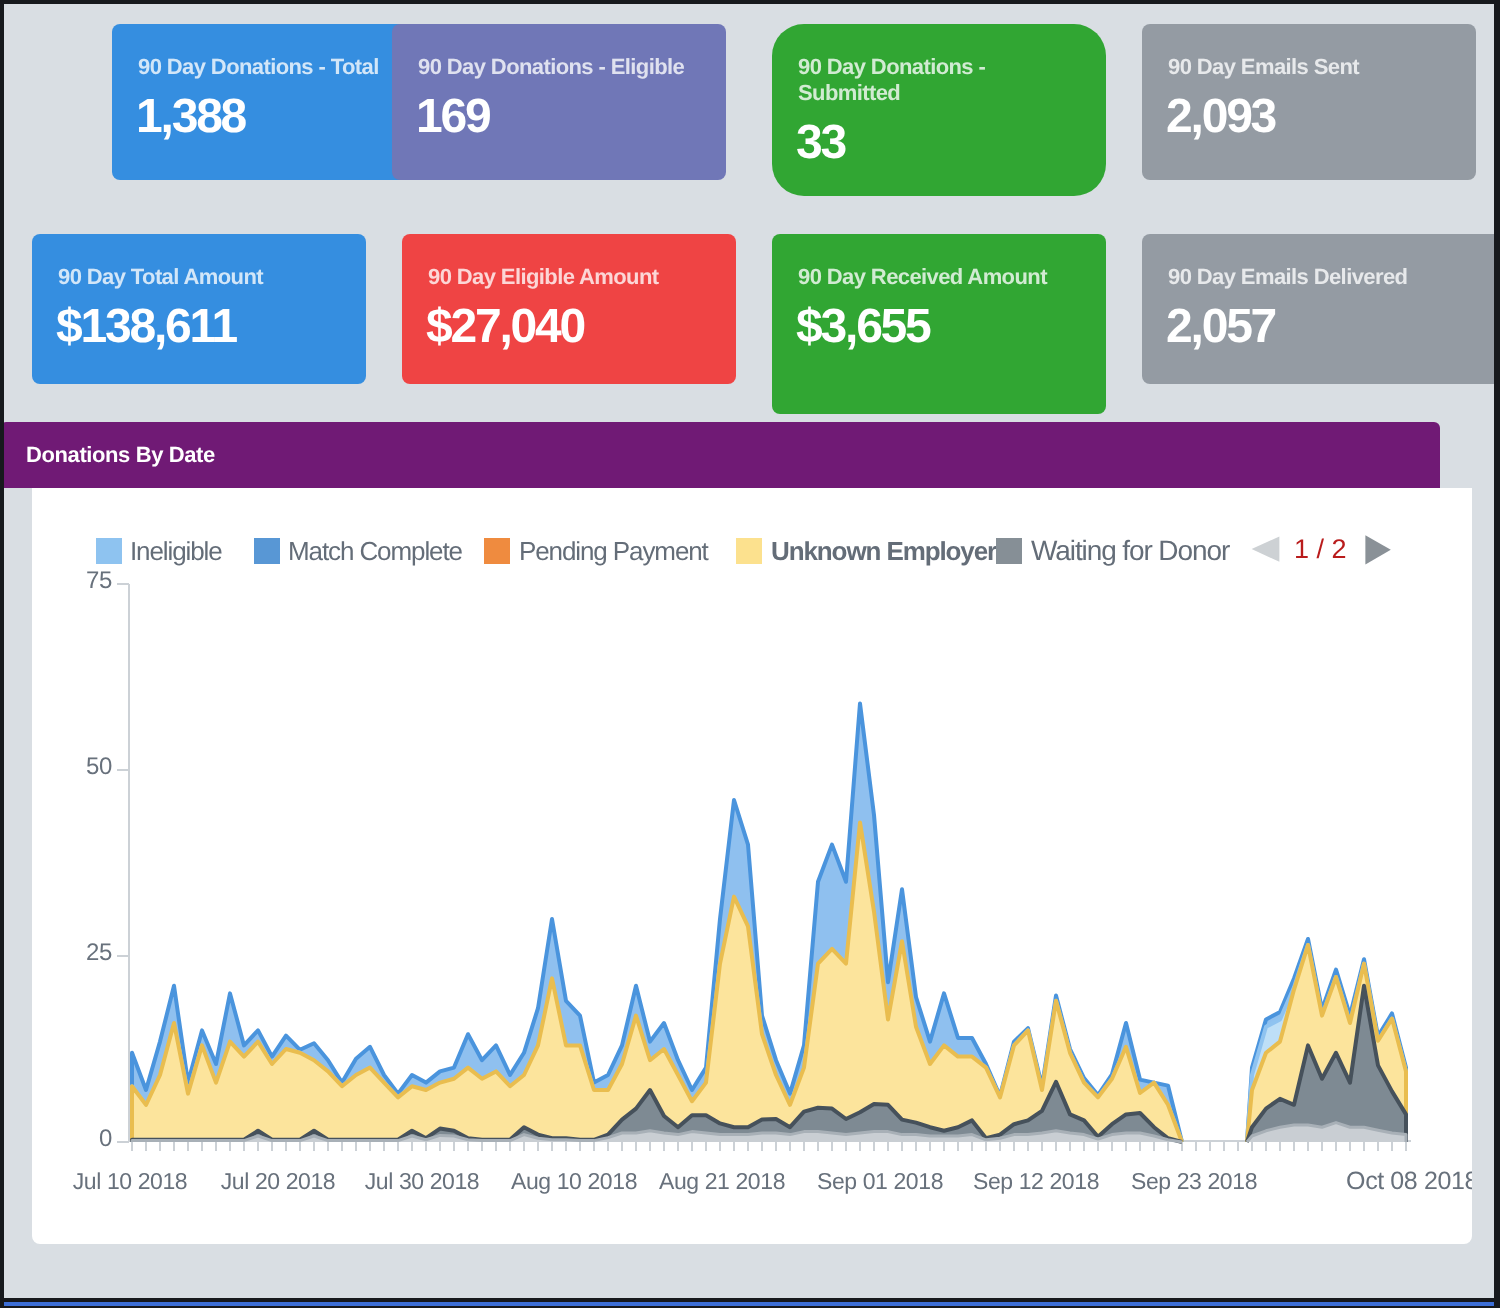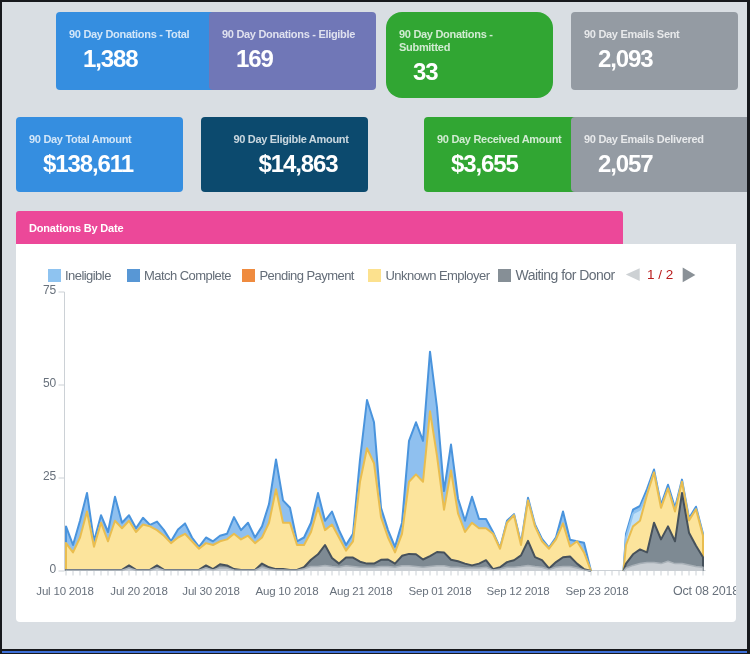--- a/index.html
+++ b/index.html
@@ -1,53 +1,53 @@
 <!DOCTYPE html>
 <html><head><meta charset="utf-8"><style>
 *{margin:0;padding:0;box-sizing:border-box}
 body{font-family:"Liberation Sans",sans-serif;}
 #page{position:relative;width:750px;height:654px;background:#d9dee3;overflow:hidden;}
 .ct{padding:16px 0 0 13px;font-size:11px;font-weight:bold;color:rgba(255,255,255,0.78);line-height:13px;letter-spacing:-0.3px;}
-.cv{padding:5px 0 0 27px;font-size:24px;font-weight:bold;color:#fff;line-height:26px;letter-spacing:-1.1px;}
+.cv{padding:5px 0 0 12px;font-size:24px;font-weight:bold;color:#fff;line-height:26px;letter-spacing:-1.1px;}
 .border{position:absolute;background:#17191d;}
 </style></head><body>
 <div id="page">
 <div style="position:absolute;left:16px;top:12px;width:163px;height:78px;background:#358ee0;border-radius:4px;margin-left:40px;">
 <div class="ct">90 Day Donations - Total</div>
       <div class="cv">1,388</div>
     </div>
-    <div style="position:absolute;left:209px;top:12px;width:167px;height:78px;background:#7077b7;border-radius:4px;">
+    <div style="position:absolute;left:196px;top:12px;width:167px;height:78px;background:#7077b7;border-radius:4px;">
 <div class="ct">90 Day Donations - Eligible</div>
       <div class="cv">169</div>
     </div>
     <div style="position:absolute;left:386px;top:12px;width:167px;height:86px;background:#31a633;border-radius:16px;">
 <div class="ct">90 Day Donations -<br>Submitted</div>
       <div class="cv">33</div>
     </div>
     <div style="position:absolute;left:571px;top:12px;width:167px;height:78px;background:#949ba3;border-radius:4px;">
 <div class="ct">90 Day Emails Sent</div>
       <div class="cv">2,093</div>
     </div>
     <div style="position:absolute;left:16px;top:117px;width:167px;height:75px;background:#358ee0;border-radius:4px;">
 <div class="ct">90 Day Total Amount</div>
       <div class="cv">$138,611</div>
     </div>
-    <div style="position:absolute;left:201px;top:117px;width:167px;height:75px;background:#0c4a6e;border-radius:4px;text-align:center;">
+    <div style="position:absolute;left:201px;top:117px;width:167px;height:75px;background:#ef4444;border-radius:4px;">
 <div class="ct">90 Day Eligible Amount</div>
-      <div class="cv">$14,863</div>
+      <div class="cv">$27,040</div>
     </div>
-    <div style="position:absolute;left:386px;top:117px;width:167px;height:75px;background:#31a633;border-radius:4px;margin-left:38px;">
+    <div style="position:absolute;left:386px;top:117px;width:167px;height:90px;background:#31a633;border-radius:4px;">
 <div class="ct">90 Day Received Amount</div>
       <div class="cv">$3,655</div>
     </div>
     <div style="position:absolute;left:571px;top:117px;width:181px;height:75px;background:#949ba3;border-radius:4px;">
 <div class="ct">90 Day Emails Delivered</div>
       <div class="cv">2,057</div>
     </div>
-<div style="position:absolute;left:16px;top:211px;width:607px;height:33px;background:#ec4899;border-radius:3px 3px 0 0;">
+<div style="position:absolute;left:0;top:211px;width:720px;height:33px;background:#701a75;border-radius:3px 3px 0 0;">
 <div style="padding:10.5px 0 0 13px;font-size:11px;font-weight:bold;color:#fff;letter-spacing:-0.2px;">Donations By Date</div>
     </div>
 <div style="position:absolute;left:16px;top:244px;width:720px;height:378px;background:#fff;border-radius:0 0 4px 4px;"></div>
 <svg width="720" height="378" viewBox="16 244 720 378" style="position:absolute;left:16px;top:244px">
 <g stroke="#ccd1d6" stroke-width="1">
 <line x1="64.5" y1="292" x2="64.5" y2="571"></line>
 <line x1="64.5" y1="570.5" x2="705.5" y2="570.5"></line>
 <line x1="58.5" y1="292" x2="64.5" y2="292"></line>
         <line x1="58.5" y1="385" x2="64.5" y2="385"></line>
         <line x1="58.5" y1="478" x2="64.5" y2="478"></line>
@@ -166,21 +166,21 @@
 <path d="M66.0 571.0 L66.0 569.9 L73.0 569.9 L80.0 569.9 L87.0 569.9 L94.0 569.9 L101.0 569.9 L108.0 569.9 L115.0 569.9 L122.0 569.9 L129.0 565.4 L136.0 569.9 L143.0 569.9 L150.0 569.9 L157.0 565.4 L164.0 569.9 L171.0 569.9 L178.0 569.9 L185.0 569.9 L192.0 569.9 L199.0 569.9 L206.0 565.4 L213.0 569.1 L220.0 564.3 L227.0 565.4 L234.0 569.1 L241.0 569.9 L248.0 569.9 L255.0 569.9 L262.0 563.6 L269.0 567.3 L276.0 569.1 L283.0 569.1 L290.0 569.9 L297.0 569.9 L304.0 567.3 L311.0 559.8 L318.0 554.3 L325.0 545.0 L332.0 558.0 L339.0 563.6 L346.0 557.6 L353.0 557.6 L360.0 561.7 L367.0 563.6 L374.0 563.6 L381.0 559.8 L388.0 559.5 L395.0 563.6 L402.0 555.8 L409.0 553.9 L416.0 554.3 L423.0 559.5 L430.0 556.1 L437.0 552.0 L444.0 552.4 L451.0 559.8 L458.0 561.3 L465.0 563.6 L472.0 565.4 L479.0 563.6 L486.0 560.2 L493.0 569.1 L500.0 567.3 L507.0 562.1 L514.0 560.2 L521.0 555.4 L528.0 540.9 L535.0 557.2 L542.0 560.2 L549.0 568.4 L556.0 562.1 L563.0 557.2 L570.0 556.5 L577.0 563.6 L584.0 569.1 L591 571.0 M623.5 571.0 L626 563.6 L633 554.3 L640 549.4 L647 552.4 L654 522.7 L661 539.4 L668 526.4 L675 541.3 L682 492.9 L689 532.7 L696 545.7 L703 557.2 L703 571.0" fill="#7e8a93" stroke="#46515b" stroke-width="2" stroke-linejoin="round"></path>
 <path d="M66.0 571.0 L66.0 570.3 L73.0 570.3 L80.0 570.3 L87.0 570.3 L94.0 570.3 L101.0 570.3 L108.0 570.3 L115.0 570.3 L122.0 570.3 L129.0 568.0 L136.0 570.3 L143.0 570.3 L150.0 570.3 L157.0 568.0 L164.0 570.3 L171.0 570.3 L178.0 570.3 L185.0 570.3 L192.0 570.3 L199.0 570.3 L206.0 568.0 L213.0 569.9 L220.0 567.7 L227.0 568.0 L234.0 569.9 L241.0 570.3 L248.0 570.3 L255.0 570.3 L262.0 567.3 L269.0 569.1 L276.0 569.9 L283.0 569.9 L290.0 570.3 L297.0 570.3 L304.0 568.8 L311.0 566.5 L318.0 566.5 L325.0 565.4 L332.0 566.5 L339.0 567.3 L346.0 565.8 L353.0 566.5 L360.0 567.3 L367.0 567.3 L374.0 567.3 L381.0 566.5 L388.0 566.5 L395.0 567.3 L402.0 565.8 L409.0 565.8 L416.0 566.5 L423.0 567.3 L430.0 566.5 L437.0 565.8 L444.0 565.8 L451.0 567.3 L458.0 567.3 L465.0 568.0 L472.0 568.0 L479.0 568.0 L486.0 567.3 L493.0 569.9 L500.0 569.1 L507.0 567.3 L514.0 567.3 L521.0 566.5 L528.0 565.4 L535.0 566.5 L542.0 567.3 L549.0 569.5 L556.0 567.3 L563.0 566.5 L570.0 566.5 L577.0 568.0 L584.0 569.9 L591 571.0 M623.5 571.0 L626 568.0 L633 565.4 L640 563.6 L647 562.5 L654 562.5 L661 563.6 L668 561.3 L675 563.6 L682 563.6 L689 565.1 L696 566.5 L703 567.3 L703 571.0" fill="#c9ced3" stroke="#a8b0b7" stroke-width="1.5" stroke-linejoin="round"></path>
 </svg>
 <div style="position:absolute;left:47.5px;top:269px;width:13px;height:13px;background:#8ec3f0;"></div>
 <div style="position:absolute;left:65.0px;top:268px;font-size:13px;letter-spacing:-0.55px;color:#646d78;line-height:15px;">Ineligible</div>
     <div style="position:absolute;left:126.5px;top:269px;width:13px;height:13px;background:#5897d5;"></div>
 <div style="position:absolute;left:144.0px;top:268px;font-size:13px;letter-spacing:-0.55px;color:#646d78;line-height:15px;">Match Complete</div>
     <div style="position:absolute;left:242px;top:269px;width:13px;height:13px;background:#ef8b3f;"></div>
 <div style="position:absolute;left:259.5px;top:268px;font-size:13px;letter-spacing:-0.55px;color:#646d78;line-height:15px;">Pending Payment</div>
     <div style="position:absolute;left:368px;top:269px;width:13px;height:13px;background:#fce18e;"></div>
-<div style="position:absolute;left:385.5px;top:268px;font-size:13px;letter-spacing:-0.55px;color:#646d78;line-height:15px;">Unknown Employer</div>
+<div style="position:absolute;left:385.5px;top:268px;font-size:13px;letter-spacing:-0.55px;color:#646d78;line-height:15px;font-weight:bold;">Unknown Employer</div>
     <div style="position:absolute;left:498px;top:269px;width:13px;height:13px;background:#868f96;"></div>
 <div style="position:absolute;left:515.5px;top:268px;font-size:14px;letter-spacing:-0.55px;color:#646d78;line-height:15px;">Waiting for Donor</div>
 <svg width="18" height="18" style="position:absolute;left:624px;top:267px;">
       <path d="M15.7 1.2 L1.8 7.5 L15.7 13.9 Z" fill="#cdd1d4"></path>
     </svg>
 <div style="position:absolute;left:647px;top:266.5px;font-size:13.5px;color:#b91c1c;">1 / 2</div>
 <svg width="18" height="18" style="position:absolute;left:682px;top:267px;">
       <path d="M0.7 0.6 L13.4 7.9 L0.7 15.2 Z" fill="#8a9197"></path>
     </svg>
 <div style="position:absolute;left:0;top:649px;width:750px;height:2px;background:#17191d;"></div>

